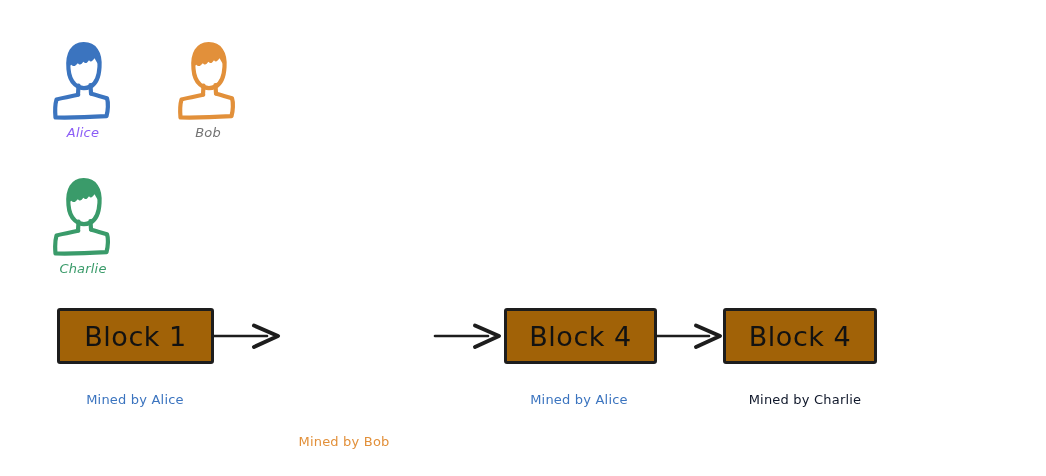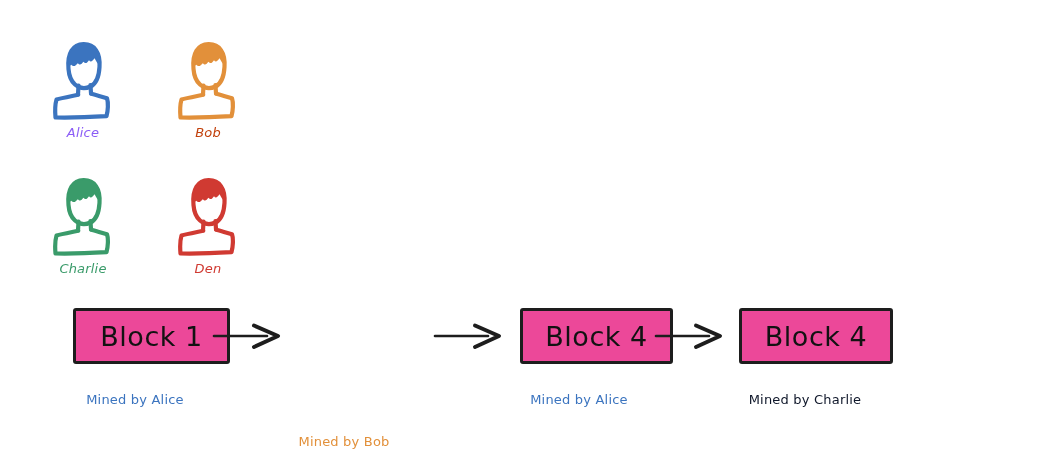--- a/index.html
+++ b/index.html
@@ -57,25 +57,24 @@
     width: 1046px;
     height: 130px;
   }
   .block {
     position: absolute;
     top: 8px;
     height: 56px;
     box-sizing: border-box;
     border: 3.5px solid #1d1d1d;
     border-radius: 3px;
-    background: #ec4899;
+    background: #a16207;
     display: flex;
     align-items: center;
     justify-content: center;
-    margin-left: 16px;
   }
   .block .block-label {
     font-family: "DejaVu Sans", sans-serif;
     font-size: 27px;
     color: #121212;
     letter-spacing: 0.5px;
     white-space: nowrap;
   }
 
   #block-1 { left: 57px;  width: 157px; }
@@ -128,48 +127,36 @@
   <div class="participant" id="p-bob">
     <svg class="avatar-svg" viewBox="0 0 70 92">
       <g fill="none" stroke="#E2903A" stroke-width="4.2" stroke-linecap="round" stroke-linejoin="round">
         <path d="M20.5 33 C19 17 25 8.5 35.5 8.2 C46.5 8 52.5 16.5 51.5 31 C51 40 48.5 47.5 42.5 50.5 C37 53.2 31.5 52.5 27 48.5 C23 45 21 39.5 20.5 33 Z"></path>
         <path d="M30.5 49.5 L30 58.5"></path>
         <path d="M42.5 49 L43 57.5"></path>
         <path d="M30.2 58.8 C22 60.5 13 62.2 8.5 63.5 C7.2 68 7 76 7.5 81.5 C22 81.8 45 81 58.5 80.2 C60 75 60.5 66.5 59 62.2 C54 60.8 48.5 59.2 43.2 57.8"></path>
       </g>
       <path d="M20.6 30 C19.6 15.5 25.5 8.2 35.6 8 C46.4 7.8 52.4 15.5 51.6 29.5 C49.5 27.8 48 25 46.6 22.2 C44.4 24.8 43 26.8 41 24.2 C39.4 26.6 37.6 28.4 35.4 25.8 C33.6 28.2 32 29.8 29.8 27.2 C27.8 29.6 25.6 31.5 23.2 28.8 C22.4 29.6 21.5 30 20.6 30 Z" fill="#E2903A"></path>
     </svg>
-    <span class="pname" style="color:#c2410c">Bob</span>
+    <span class="pname" style="color:#737373">Bob</span>
   </div>
 
   <div class="participant" id="p-charlie">
     <svg class="avatar-svg" viewBox="0 0 70 92">
       <g fill="none" stroke="#3A9B6A" stroke-width="4.2" stroke-linecap="round" stroke-linejoin="round">
         <path d="M20.5 33 C19 17 25 8.5 35.5 8.2 C46.5 8 52.5 16.5 51.5 31 C51 40 48.5 47.5 42.5 50.5 C37 53.2 31.5 52.5 27 48.5 C23 45 21 39.5 20.5 33 Z"></path>
         <path d="M30.5 49.5 L30 58.5"></path>
         <path d="M42.5 49 L43 57.5"></path>
         <path d="M30.2 58.8 C22 60.5 13 62.2 8.5 63.5 C7.2 68 7 76 7.5 81.5 C22 81.8 45 81 58.5 80.2 C60 75 60.5 66.5 59 62.2 C54 60.8 48.5 59.2 43.2 57.8"></path>
       </g>
       <path d="M20.6 30 C19.6 15.5 25.5 8.2 35.6 8 C46.4 7.8 52.4 15.5 51.6 29.5 C49.5 27.8 48 25 46.6 22.2 C44.4 24.8 43 26.8 41 24.2 C39.4 26.6 37.6 28.4 35.4 25.8 C33.6 28.2 32 29.8 29.8 27.2 C27.8 29.6 25.6 31.5 23.2 28.8 C22.4 29.6 21.5 30 20.6 30 Z" fill="#3A9B6A"></path>
     </svg>
     <span class="pname" style="color:#3A9B6A">Charlie</span>
   </div>
 
-  <div class="participant" id="p-den">
-    <svg class="avatar-svg" viewBox="0 0 70 92">
-      <g fill="none" stroke="#D03A32" stroke-width="4.2" stroke-linecap="round" stroke-linejoin="round">
-        <path d="M20.5 33 C19 17 25 8.5 35.5 8.2 C46.5 8 52.5 16.5 51.5 31 C51 40 48.5 47.5 42.5 50.5 C37 53.2 31.5 52.5 27 48.5 C23 45 21 39.5 20.5 33 Z"></path>
-        <path d="M30.5 49.5 L30 58.5"></path>
-        <path d="M42.5 49 L43 57.5"></path>
-        <path d="M30.2 58.8 C22 60.5 13 62.2 8.5 63.5 C7.2 68 7 76 7.5 81.5 C22 81.8 45 81 58.5 80.2 C60 75 60.5 66.5 59 62.2 C54 60.8 48.5 59.2 43.2 57.8"></path>
-      </g>
-      <path d="M20.6 30 C19.6 15.5 25.5 8.2 35.6 8 C46.4 7.8 52.4 15.5 51.6 29.5 C49.5 27.8 48 25 46.6 22.2 C44.4 24.8 43 26.8 41 24.2 C39.4 26.6 37.6 28.4 35.4 25.8 C33.6 28.2 32 29.8 29.8 27.2 C27.8 29.6 25.6 31.5 23.2 28.8 C22.4 29.6 21.5 30 20.6 30 Z" fill="#D03A32"></path>
-    </svg>
-    <span class="pname" style="color:#D03A32">Den</span>
-  </div>
 
   <div id="chain">
 
     <div class="block" id="block-1">
       <span class="block-label">Block 1</span>
     </div>
 
     <svg class="arrow-svg" id="arrow-1" viewBox="0 0 76 28">
       <path d="M2 14 L55 14" fill="none" stroke="#1d1d1d" stroke-width="2.6" stroke-linecap="round"></path>
       <path d="M42 3.5 L66 14 L42 25" fill="none" stroke="#1d1d1d" stroke-width="4" stroke-linecap="round" stroke-linejoin="round"></path>

